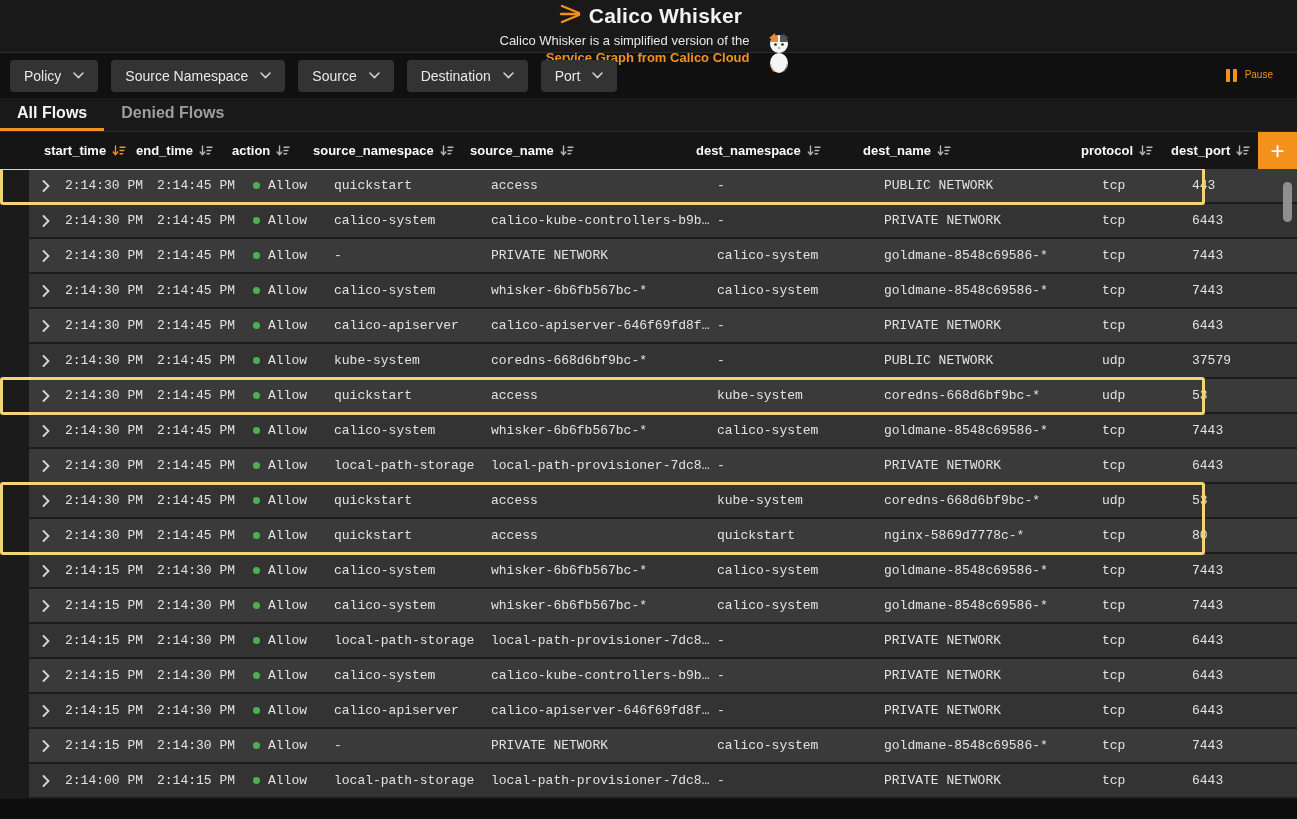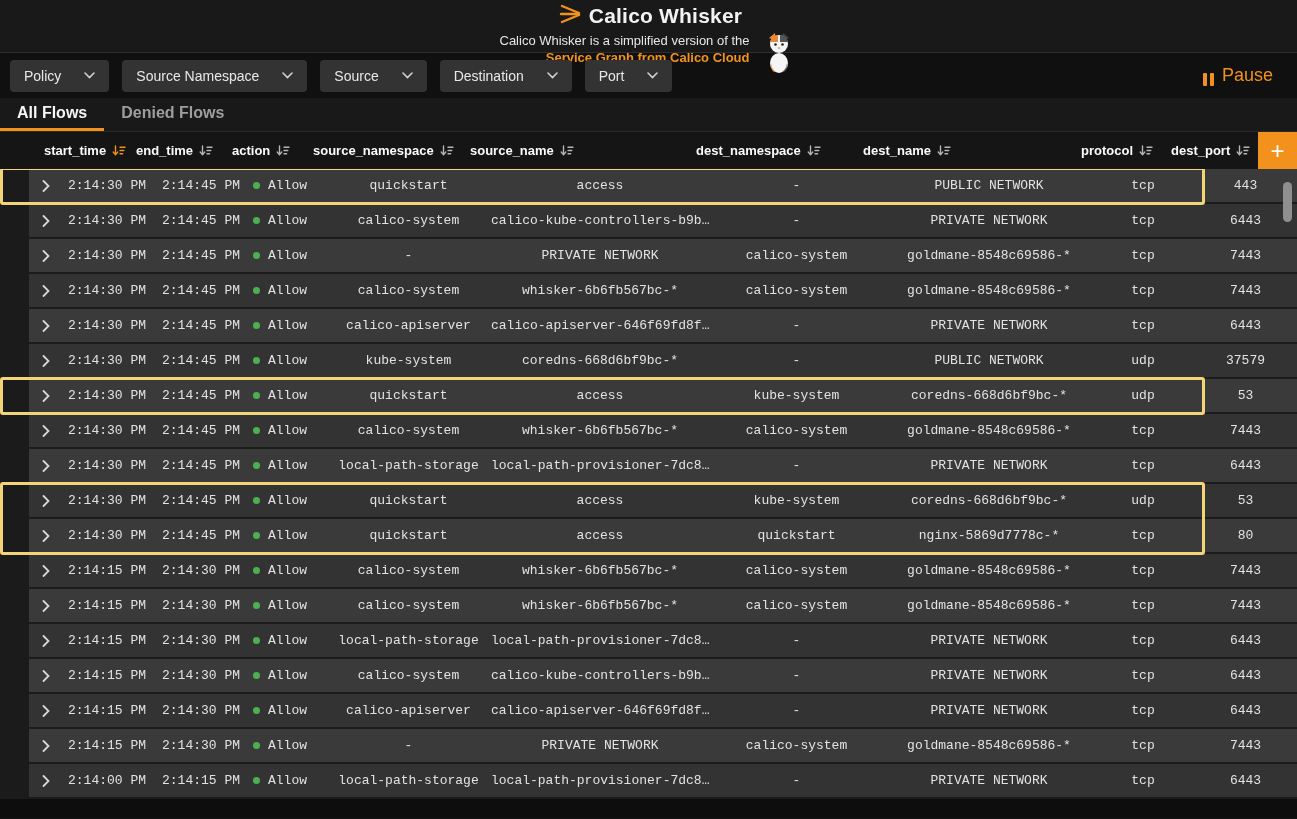--- a/index.html
+++ b/index.html
@@ -30,28 +30,28 @@
   .tagline-link{color:var(--accent);font-weight:bold;cursor:pointer;}
 
   
   .filterbar{
     height:45px;background:#101010;
     display:flex;align-items:center;gap:13px;padding:0 24px 0 10px;
   }
   .filter-btn{
     background:#333333;border:none;border-radius:4px;color:#e8e8e8;
     font-family:"Liberation Sans", sans-serif;font-size:14px;
-    height:32px;padding:0 14px;display:flex;align-items:center;gap:23px;cursor:pointer;
+    height:32px;padding:0 14px;display:flex;align-items:center;gap:12px;cursor:pointer;
   }
   .filter-btn svg{display:block;}
   .spacer{flex:1;}
   .pause-btn{
-    background:none;border:none;color:var(--accent);font-size:18px;font-weight:500;
+    background:none;border:none;color:var(--accent);font-size:10px;font-weight:500;
     font-family:"Liberation Sans", sans-serif;
-    display:flex;align-items:flex-end;gap:8px;cursor:pointer;
+    display:flex;align-items:flex-start;gap:8px;cursor:pointer;
   }
   .pause-icon{display:flex;gap:3px;}
   .pause-icon i{display:block;width:4px;height:13px;background:var(--accent);border-radius:1px;}
 
   
   .tabbar{
     height:34px;background:#191919;border-bottom:1px solid #2a2a2a;
     display:flex;align-items:stretch;
   }
   .tab{
@@ -62,21 +62,20 @@
 
   
   .thead{
     height:37px;background:#151515;position:relative;
     display:flex;align-items:center;
   }
   .grid{
     display:grid;width:1270px;margin-left:8px;
     grid-template-columns:28px 92px 96px 81px 157px 226px 167px 218px 90px 115px;
     align-items:center;
-    text-align:center;
   }
   .th{
     font-size:13px;font-weight:bold;color:#fafafa;
     display:flex;align-items:center;gap:6px;padding-left:8px;cursor:pointer;
     white-space:nowrap;overflow:hidden;
   }
   .th .sort{color:#b5b5b5;display:flex;}
   .th.sorted .sort{color:var(--accent);}
   .add-col{
     position:absolute;right:0;top:0;width:39px;height:37px;

